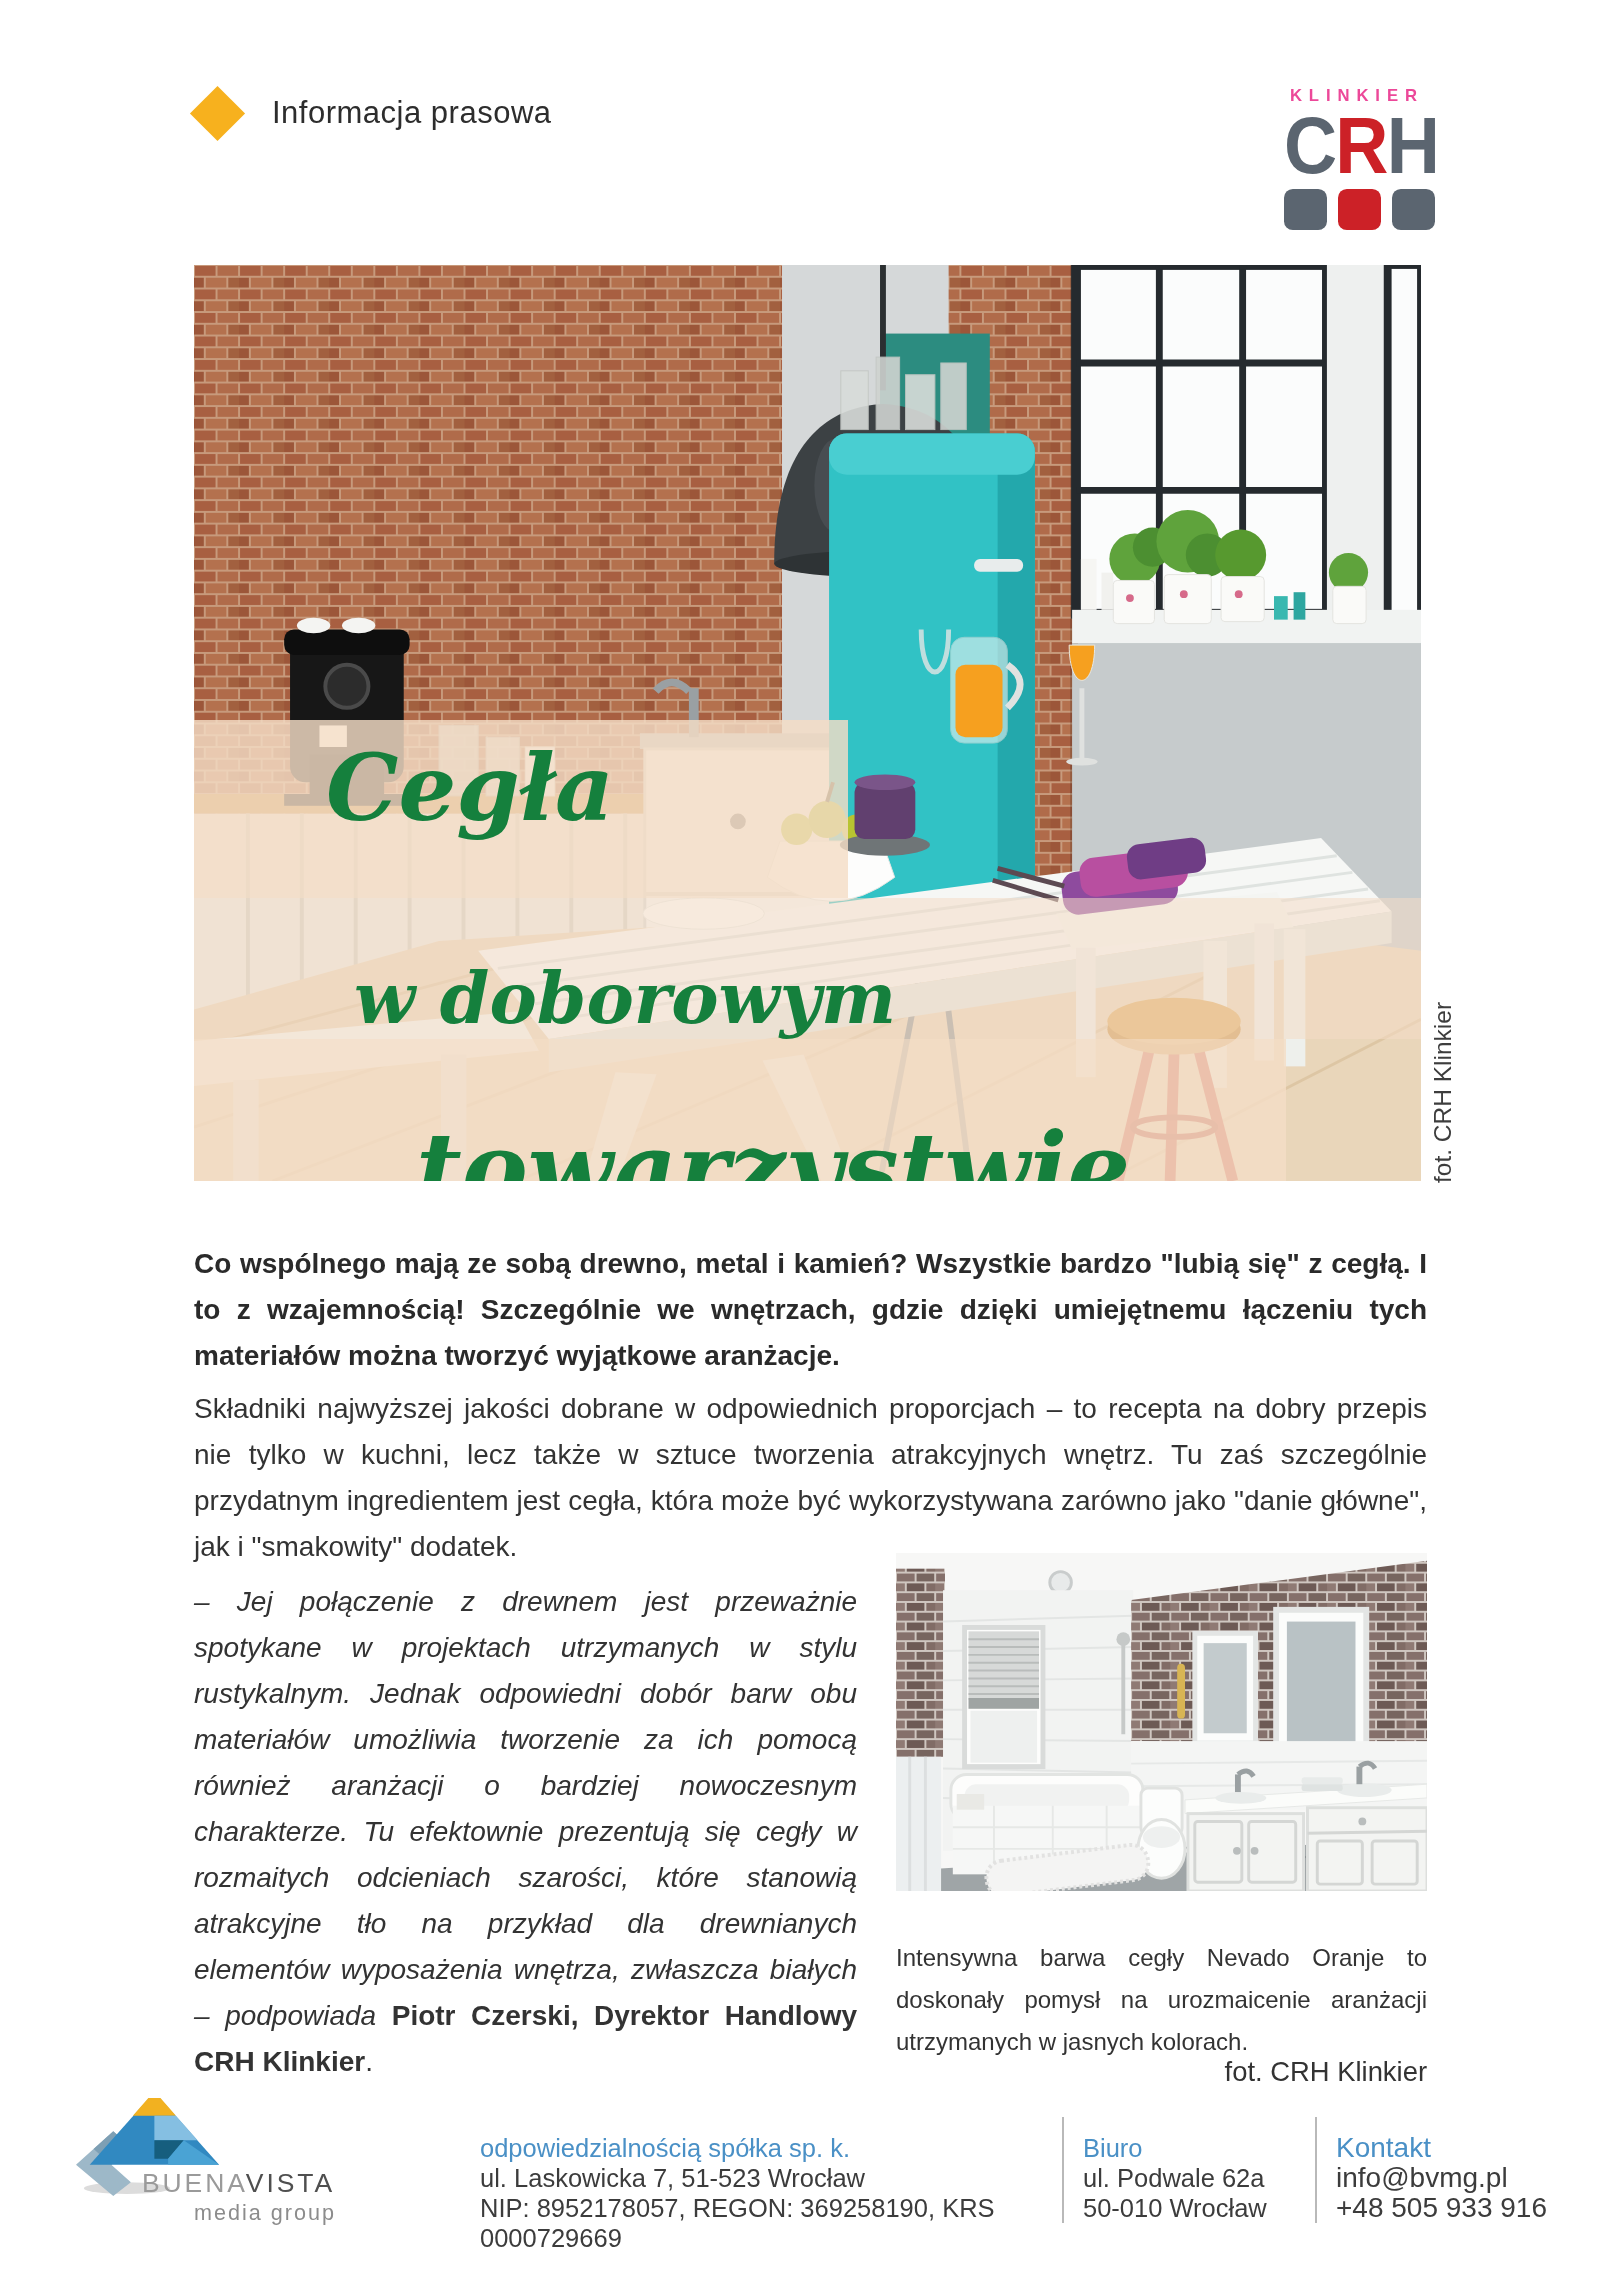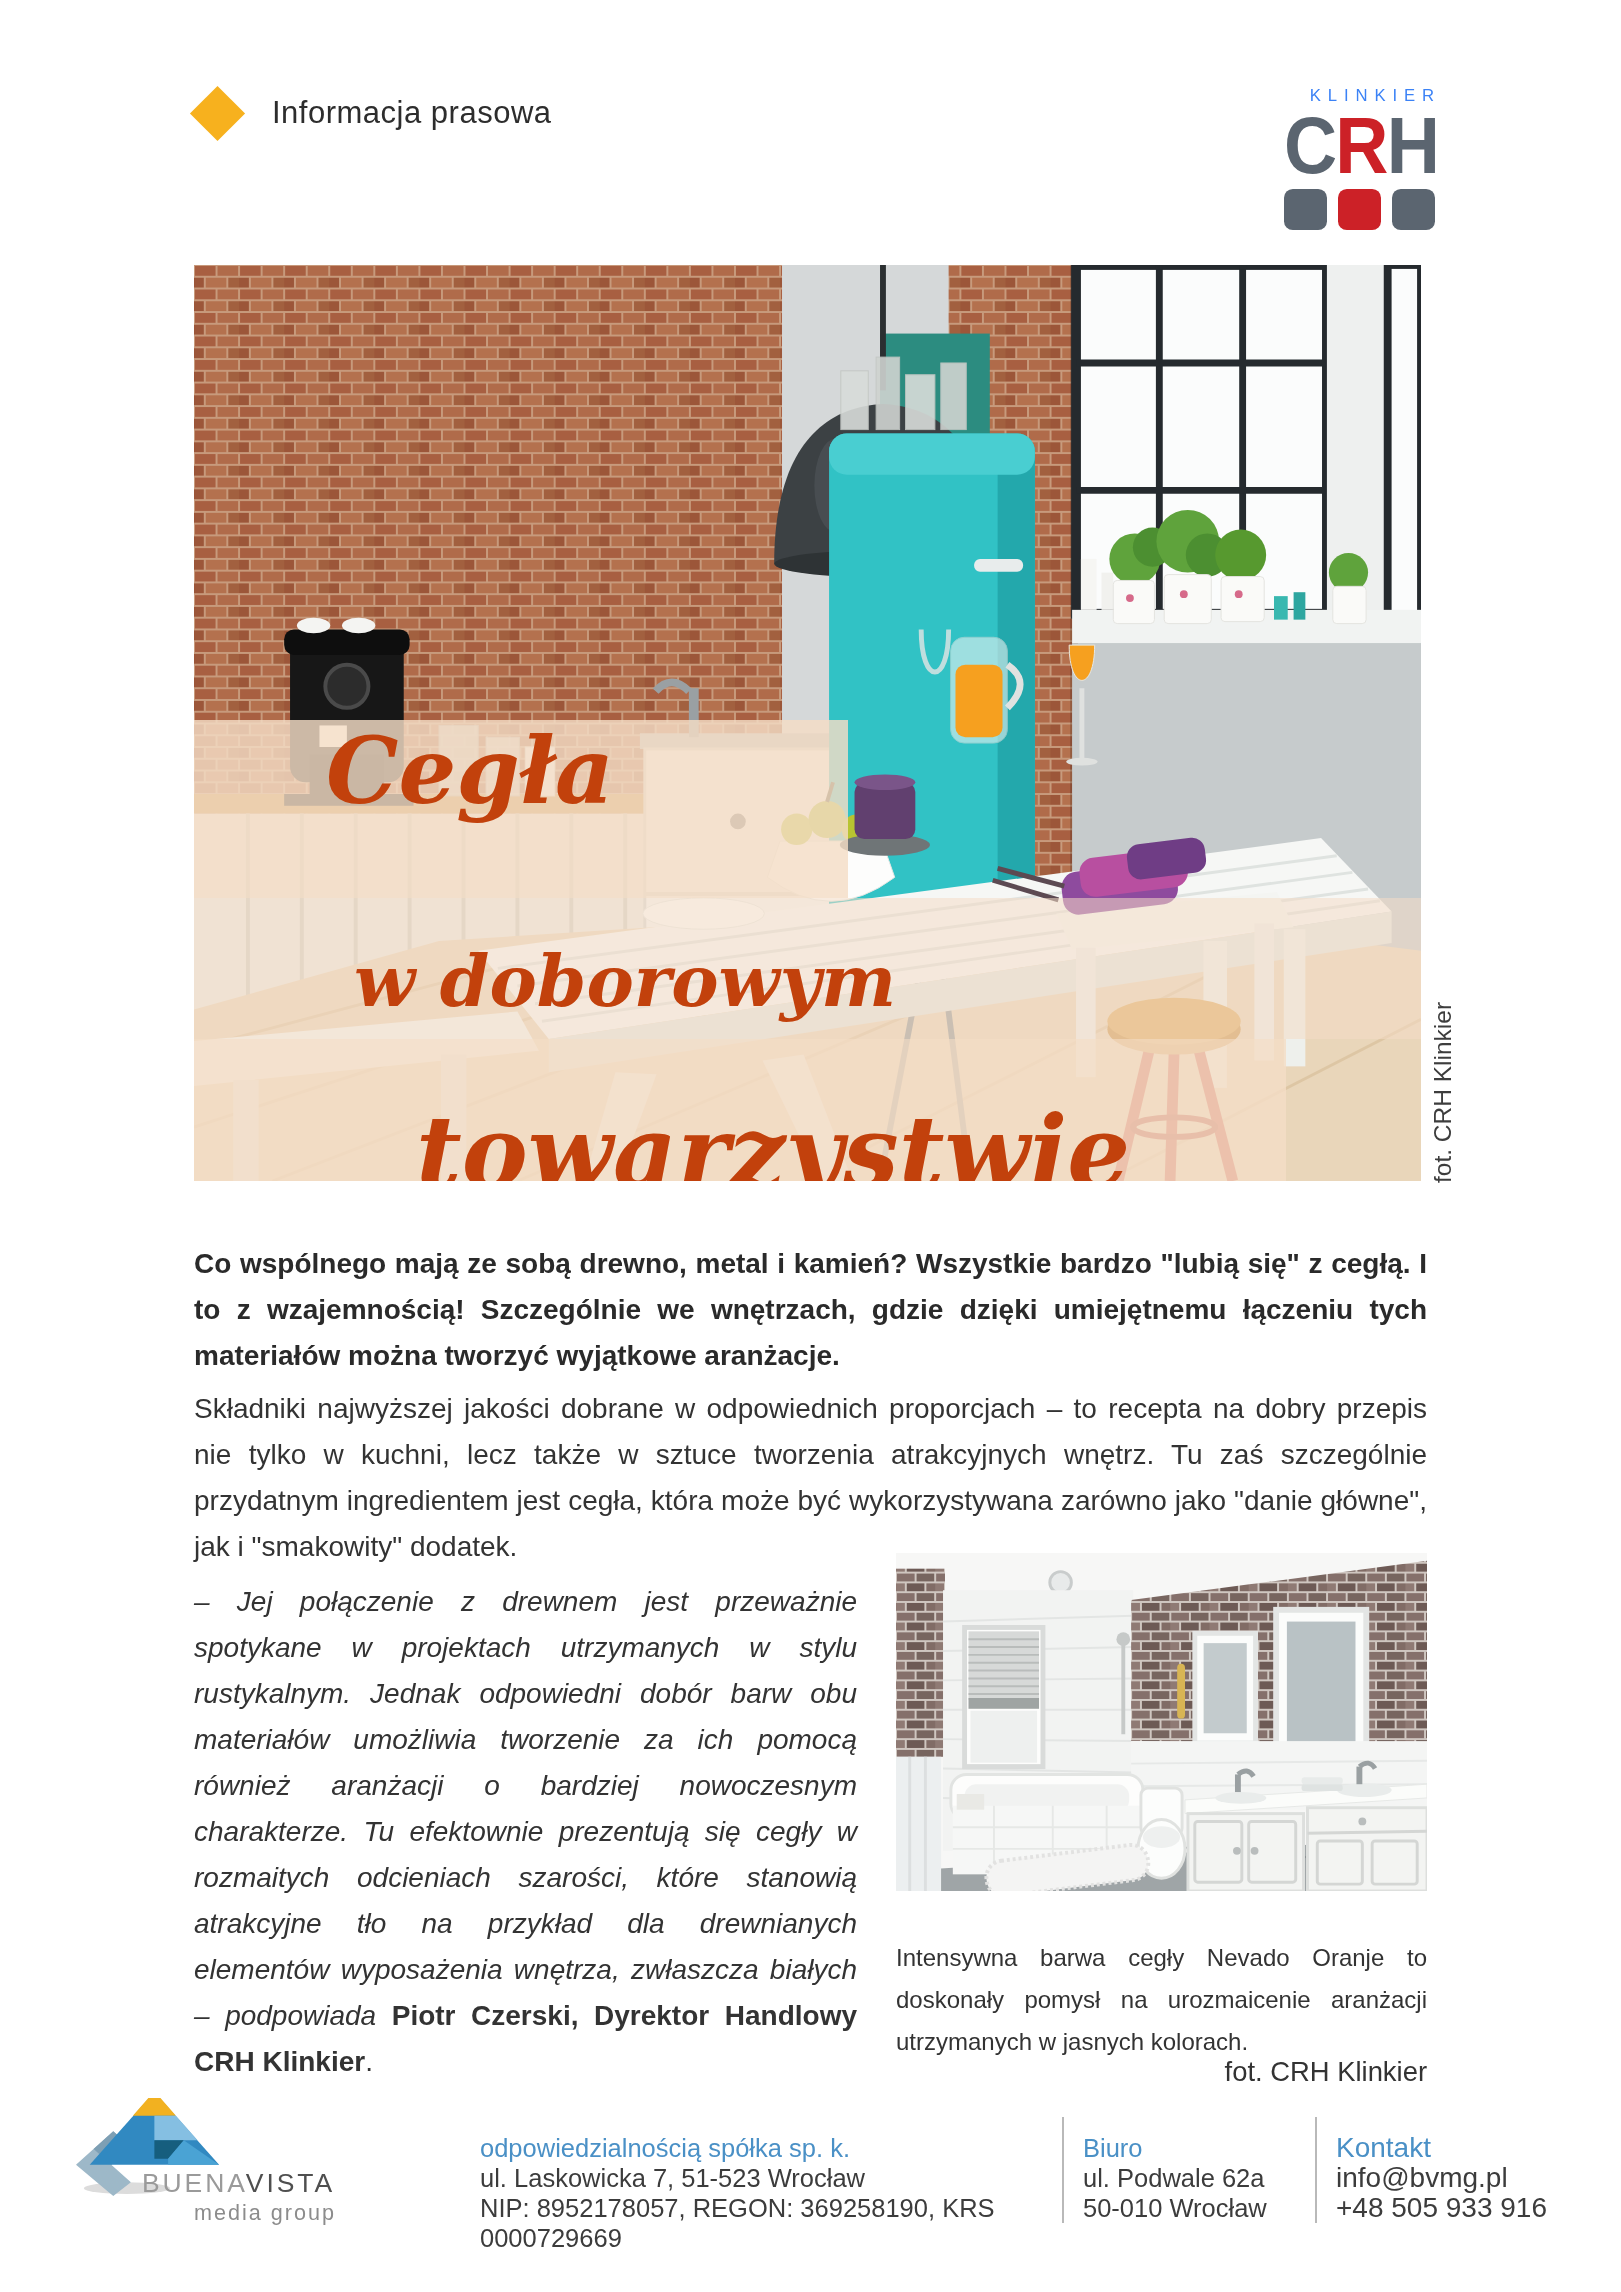--- a/index.html
+++ b/index.html
@@ -5,36 +5,36 @@
   html,body{margin:0;padding:0;background:#888;}
   .page{position:relative;width:1621px;height:2293px;background:#ffffff;margin:0 auto;
         font-family:"Liberation Sans",sans-serif;color:#2f2f2f;overflow:hidden;}
 
   
   .diamond{position:absolute;left:198px;top:94px;width:39px;height:39px;background:#F7B11E;transform:rotate(45deg);}
   .press-label{position:absolute;left:272px;top:95px;font-size:31px;letter-spacing:0.5px;color:#2d2d2d;}
 
   
   .crh{position:absolute;left:1284px;top:86px;width:157px;}
-  .crh .klinkier{display:block;text-align:right;font-size:16.7px;font-weight:normal;letter-spacing:6.9px;color:#3b82f6;margin-left:5.9px;}
+  .crh .klinkier{display:block;text-align:left;font-size:16.7px;font-weight:bold;letter-spacing:6.9px;color:#ec4899;margin-left:5.9px;}
   .crh .letters{display:flex;justify-content:space-between;font-weight:800;font-size:80px;line-height:.95;
                 transform:scaleX(.92);transform-origin:left;letter-spacing:-2px;margin-top:2px;}
   .crh .letters .g{color:#5B6570;} .crh .letters .r{color:#CC2127;}
   .crh .blocks{display:flex;gap:10.8px;margin-top:4.9px;}
   .crh .blocks div{width:43px;height:41px;border-radius:8.8px;}
   .bl-gray{background:#5B6570;} .bl-red{background:#CC2127;}
 
   
   .hero{position:absolute;left:194px;top:265px;width:1227px;height:916px;overflow:hidden;}
   .hero svg{position:absolute;left:0;top:0;width:100%;height:100%;}
   .band{position:absolute;left:0;background:rgba(244,221,198,.82);}
   .band1{top:455px;width:654px;height:178px;}
   .band2{top:633px;width:1227px;height:141px;background:rgba(244,221,198,.55);}
   .band3{top:774px;width:1092px;height:176px;}
-  .hero-title{position:absolute;font-family:"DejaVu Serif",serif;font-style:italic;font-weight:700;color:#c2410c;line-height:1;white-space:nowrap;}
+  .hero-title{position:absolute;font-family:"DejaVu Serif",serif;font-style:italic;font-weight:700;color:#15803d;line-height:1;white-space:nowrap;margin-top:17px;}
   .t1{left:132px;top:461px;font-size:91px;}
   .t2{left:160px;top:681px;font-size:71px;}
   .t3{left:222px;top:838px;font-size:99px;}
   .vcredit{position:absolute;left:1429px;top:975px;height:208px;width:33px;
            writing-mode:vertical-rl;transform:rotate(180deg);font-size:24.5px;color:#3d3d3d;}
 
   
   .para{position:absolute;left:194px;width:1233px;font-size:28px;line-height:46px;text-align:justify;color:#333;}
   .intro{top:1213px;font-weight:bold;color:#2a2a2a;}
   .p2{top:1358px;}

